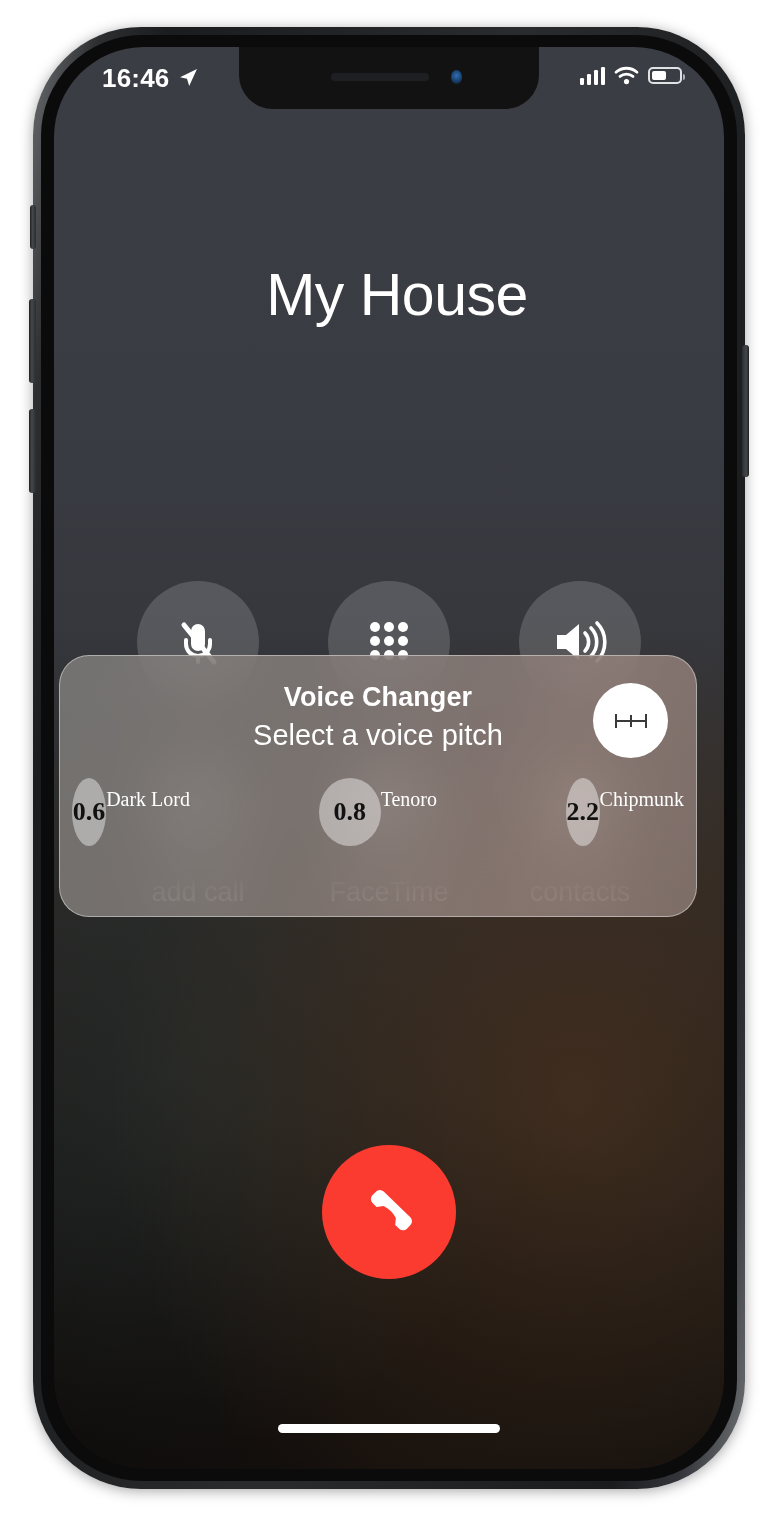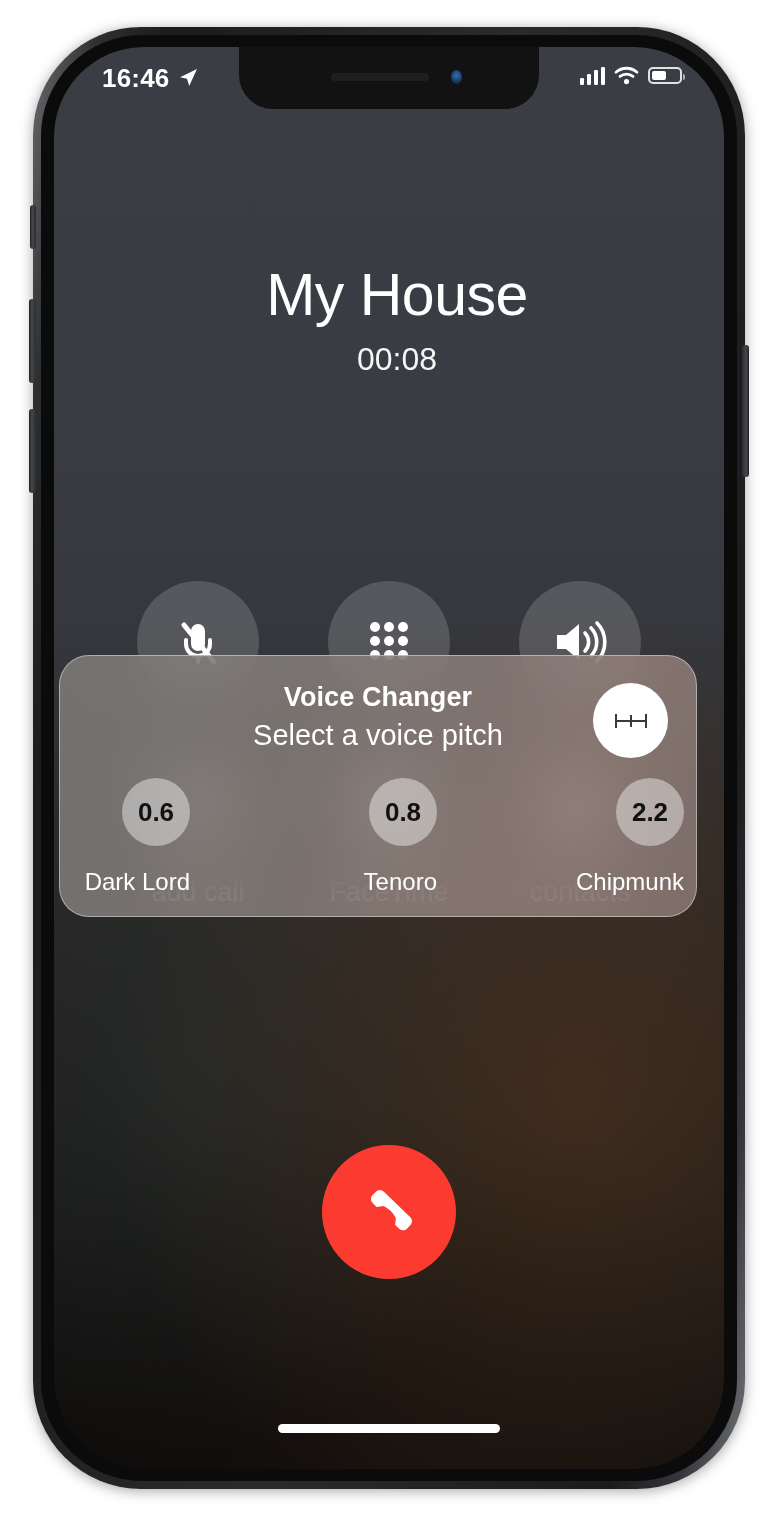--- a/index.html
+++ b/index.html
@@ -301,42 +301,42 @@
     position: absolute;
     left: 12px;
     right: 12px;
     top: 122px;
     display: flex;
     justify-content: space-between;
   }
   .pitch-option {
     width: 118px;
     display: flex;
-    flex-direction: column;
-    align-items: flex-end;
+    align-items: flex-start;
+    font-family: Liberation Serif, serif;
   }
   .pitch-circle {
     width: 68px;
     height: 68px;
     border-radius: 50%;
     background: rgba(255,255,255,0.42);
     display: flex;
     align-items: center;
     justify-content: center;
     color: #111;
     font-size: 26px;
     font-weight: bold;
   }
   .pitch-option.selected .pitch-circle {
     background: #fff;
   }
   .pitch-label {
-    margin-top: 22px;
+    margin-top: 10px;
     color: #fff;
-    font-size: 24px;
+    font-size: 20px;
     font-weight: 400;
     white-space: nowrap;
   }
 </style>
 </head>
 <body>
 
 <div id="device-frame">
 
   <div class="side-btn" style="left:-3px; top:178px; width:6px; height:44px;"></div>
@@ -345,21 +345,20 @@
   <div class="side-btn right" style="right:-4px; top:318px; width:7px; height:132px;"></div>
 
   <div id="device-inner-bezel"></div>
 
   <div id="screen">
 
     <div id="call-screen"></div>
 
     <div id="caller-info">
       <div id="caller-name">My House</div>
-      <div id="call-duration">00:08</div>
     </div>
 
     <div id="call-actions">
 
       <div class="action-row">
 
         <div class="action-cell">
           <div class="action-circle">
             <svg width="52" height="52" viewBox="0 0 52 52">
               <path d="M26 8 a7 7 0 0 1 7 7 v13 a7 7 0 0 1 -14 0 v-13 a7 7 0 0 1 7 -7 z" fill="#fff"></path>

